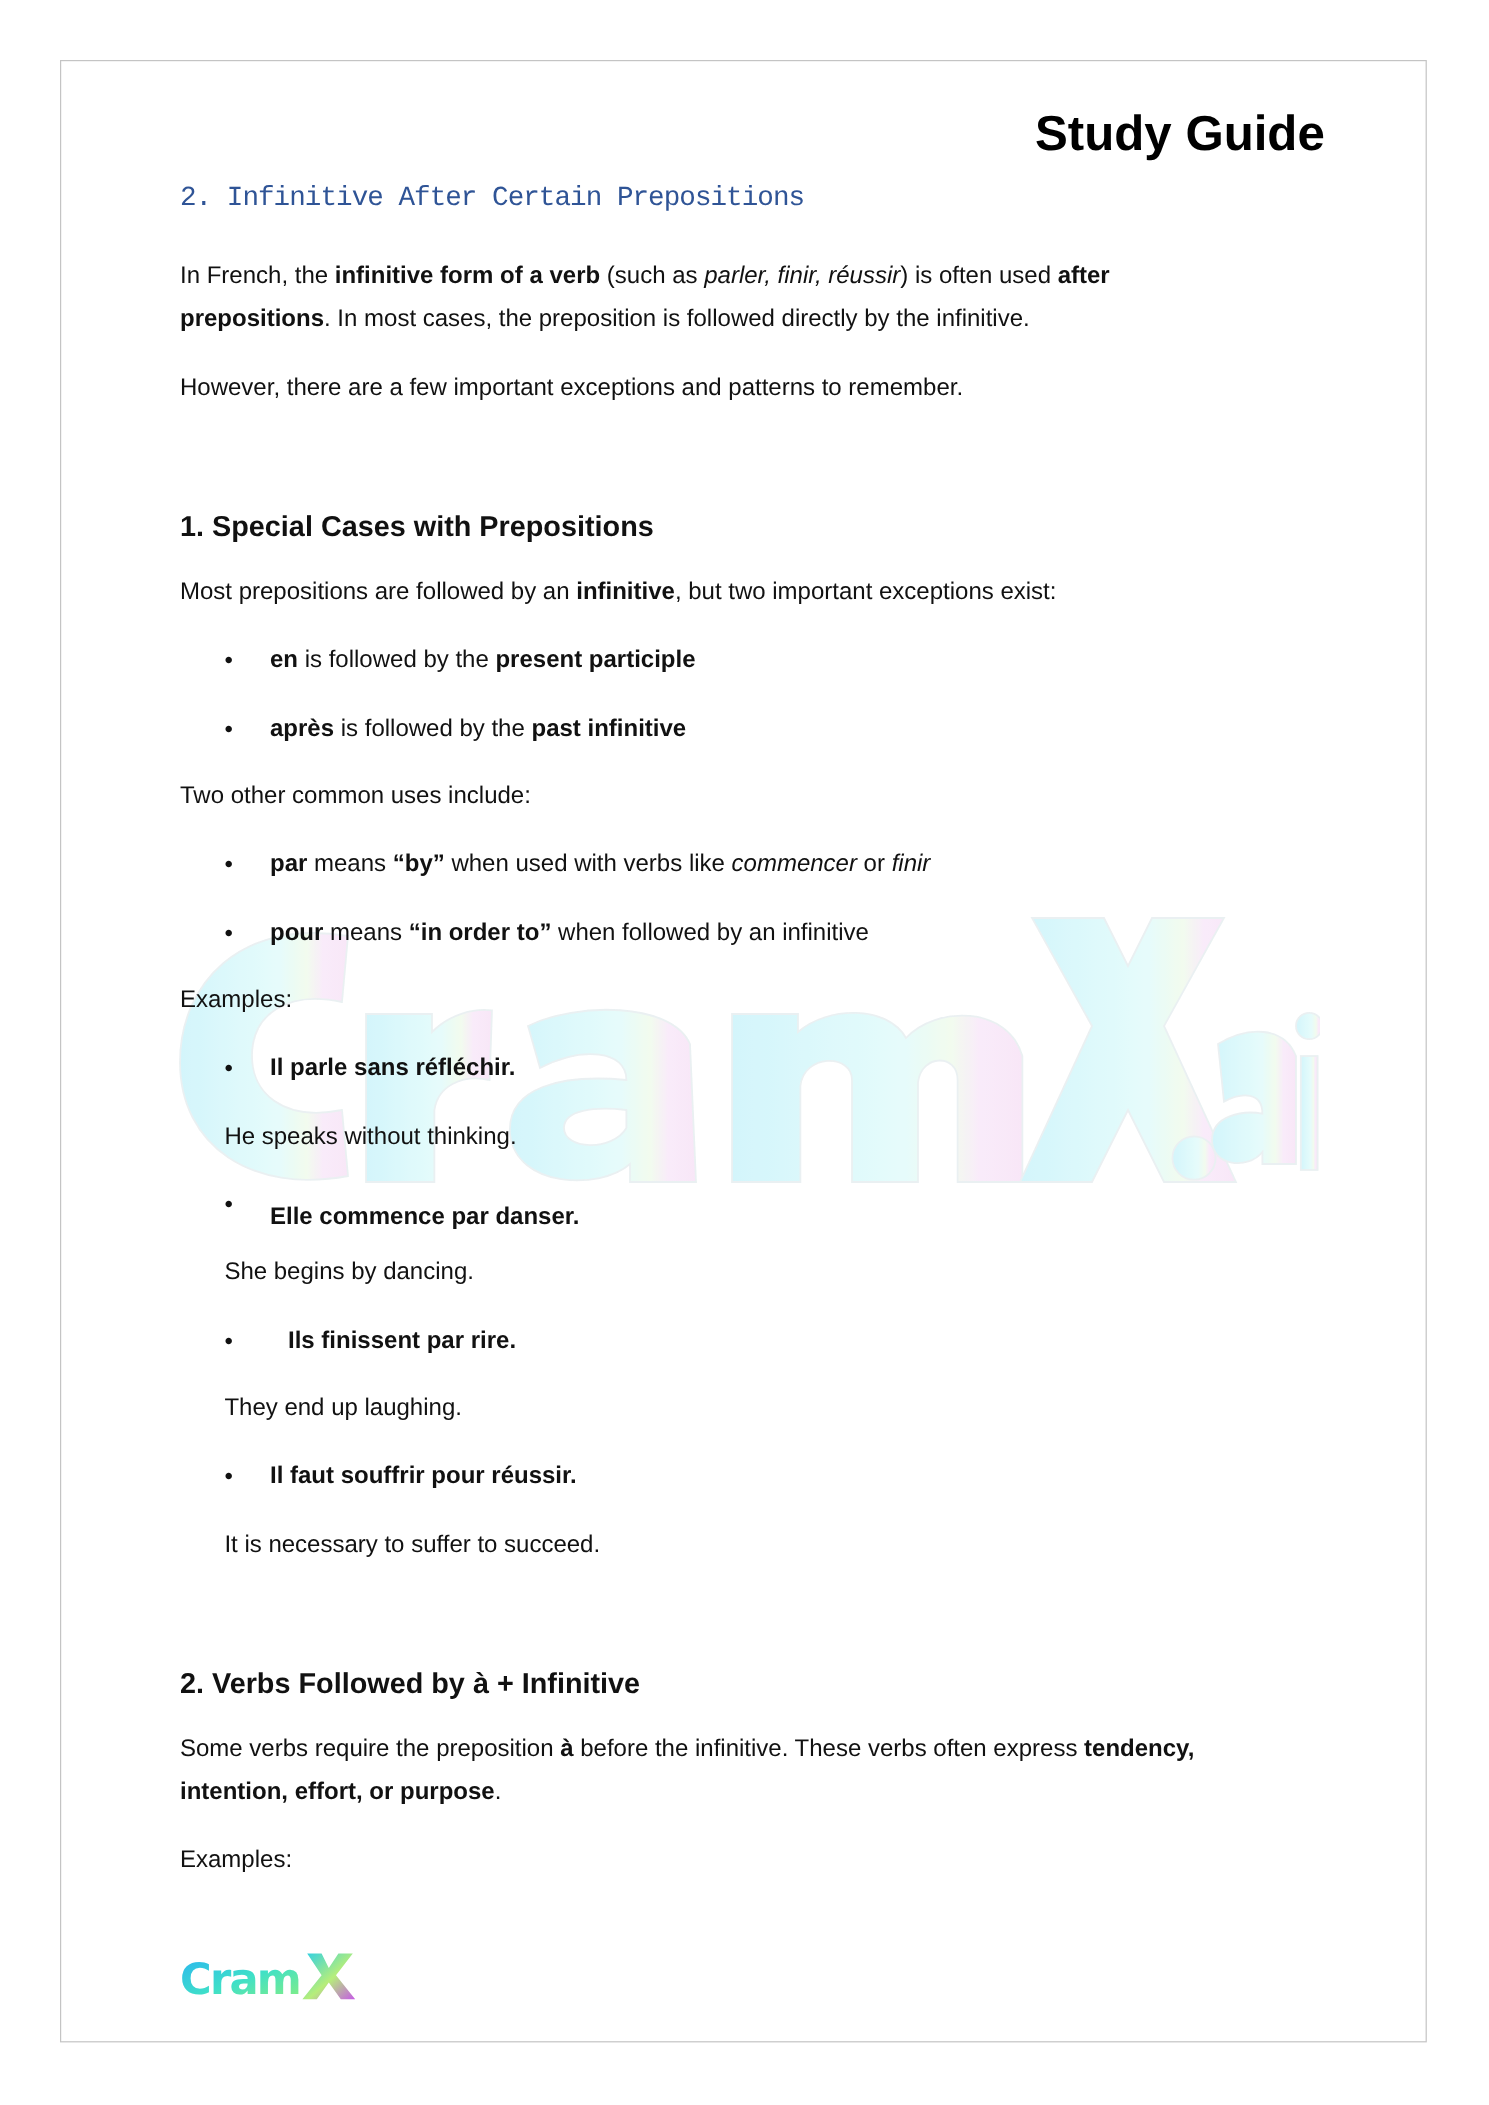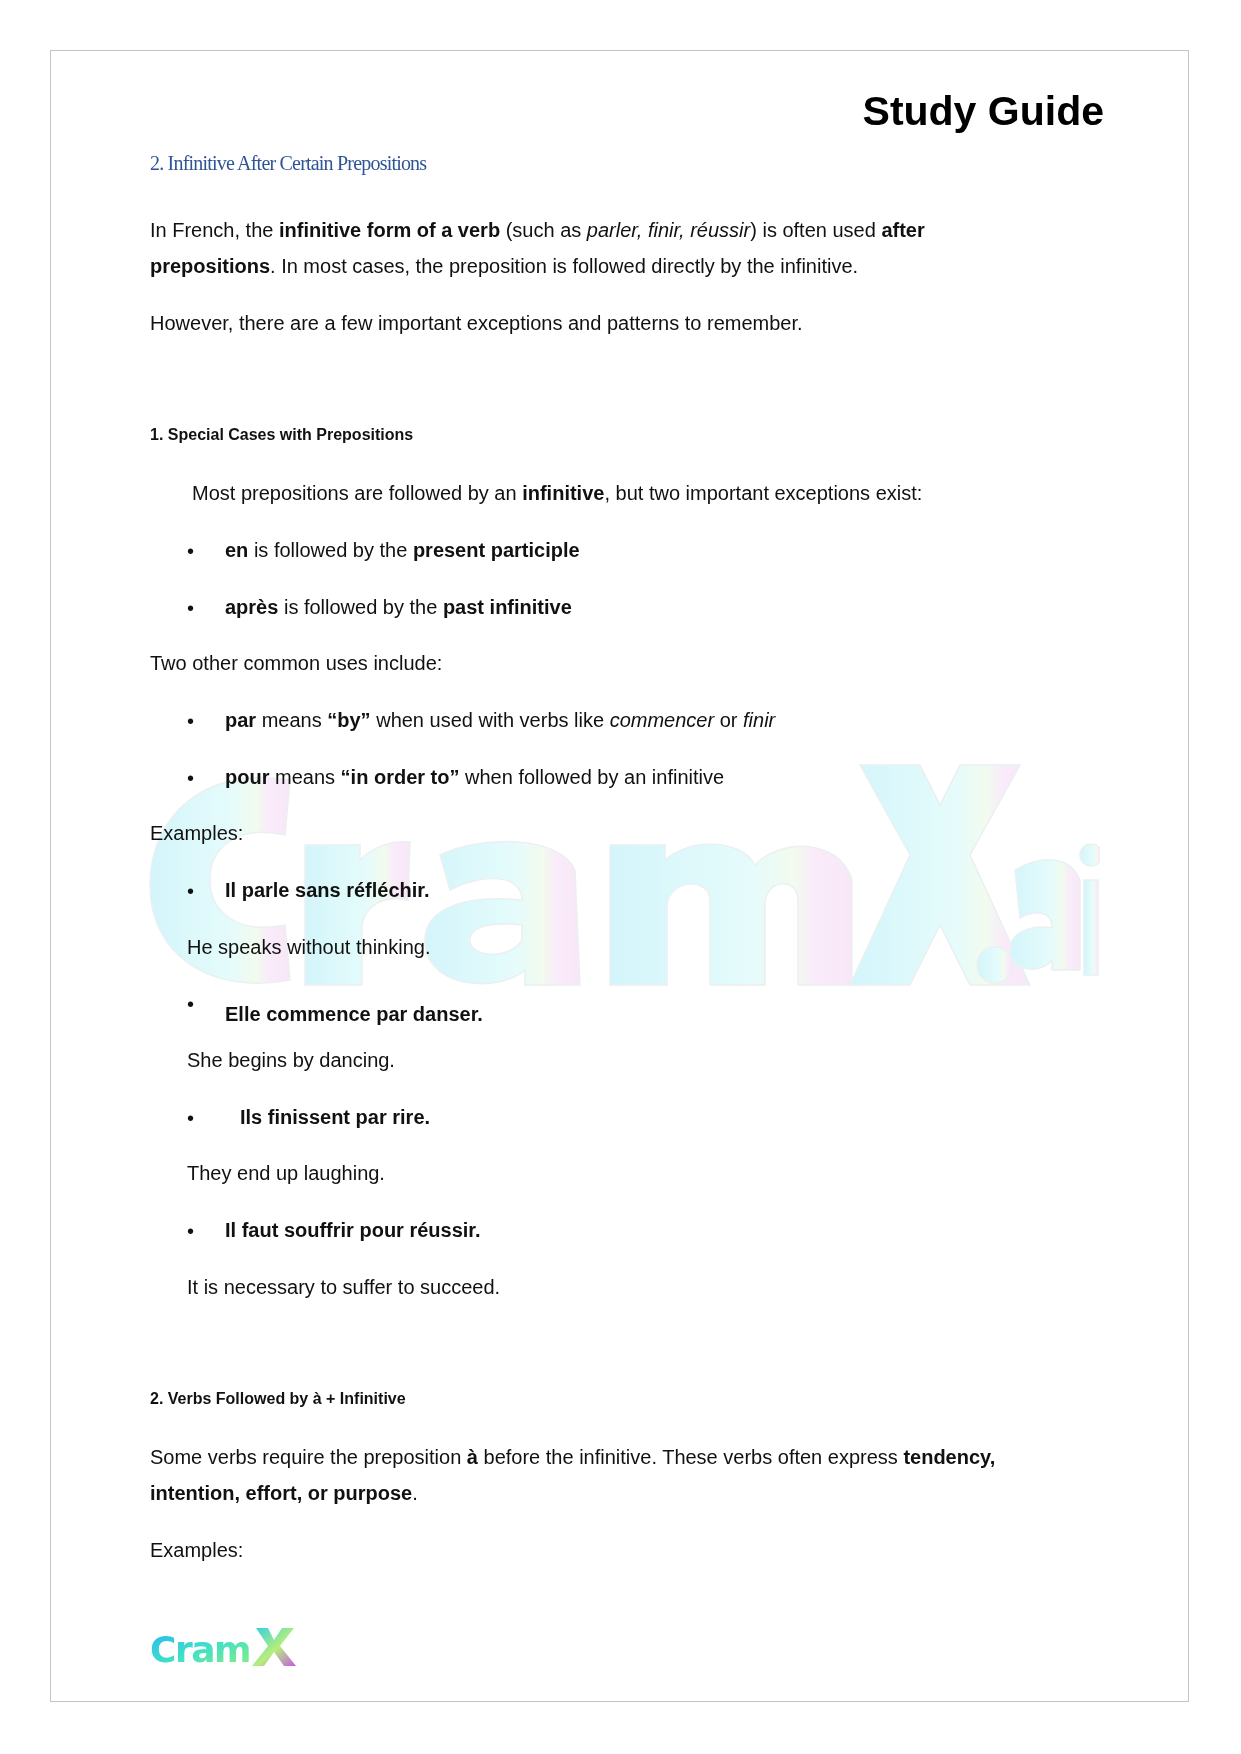--- a/index.html
+++ b/index.html
@@ -2,26 +2,26 @@
 <html><head>
 <meta charset="utf-8">
 <style>
   html, body { margin: 0; padding: 0; background: #ffffff; }
   body { width: 1241px; height: 1754px; position: relative; overflow: hidden;
          font-family: "Liberation Sans", sans-serif; color: #111111; }
   .page-frame { position: absolute; left: 50px; top: 50px; width: 1139px; height: 1652px;
                 border: 1.5px solid #c4c4c4; box-sizing: border-box; background: #fff; }
   .abs { position: absolute; white-space: nowrap; }
   .doc-label { right: 137px; top: 88px; font-size: 41px; font-weight: bold; color: #000; }
-  .section-title { left: 150px; top: 152px; font-size: 20px; color: #2f5496;
-                   font-family: Liberation Serif, serif; letter-spacing: -0.8px; }
+  .section-title { left: 150px; top: 152px; font-size: 23px; color: #2f5496;
+                   font-family: Liberation Mono, monospace; letter-spacing: -0.8px; }
   .para { font-size: 20px; line-height: 20px; color: #111; }
   .para b { font-weight: bold; }
   .para i { font-style: italic; }
-  .h2 { font-size: 16px; font-weight: bold; color: #111; }
+  .h2 { font-size: 24px; font-weight: bold; color: #111; }
   .bullet-dot { font-size: 20px; color: #111; }
   .watermark { position: absolute; left: 140px; top: 760px; width: 960px; height: 235px;
                pointer-events: none; z-index: 0; opacity: 0.9; }
   .content { position: relative; z-index: 1; }
   .logo { position: absolute; left: 150px; top: 1622px; width: 150px; height: 48px; }
 </style>
 </head>
 <body>
 
 <div class="page-frame"></div>
@@ -63,21 +63,21 @@
   <div class="abs para" style="left:150px; top:220px;">
     <span>In French, the </span><b>infinitive form of a verb</b><span> (such as </span><i>parler, finir, réussir</i><span>) is often used </span><b>after</b>
   </div>
   <div class="abs para" style="left:150px; top:256px;">
     <b>prepositions</b><span>. In most cases, the preposition is followed directly by the infinitive.</span>
   </div>
   <div class="abs para" style="left:150px; top:313px;">However, there are a few important exceptions and patterns to remember.</div>
 
   <div class="abs h2" style="left:150px; top:426px;">1. Special Cases with Prepositions</div>
 
-  <div class="abs para" style="left:150px; top:483px;margin-left:42px;">
+  <div class="abs para" style="left:150px; top:483px;">
     <span>Most prepositions are followed by an </span><b>infinitive</b><span>, but two important exceptions exist:</span>
   </div>
 
   <span class="abs bullet-dot" style="left:187px; top:540px;">•</span>
   <div class="abs para" style="left:225px; top:540px;">
     <b>en</b><span> is followed by the </span><b>present participle</b>
   </div>
 
   <span class="abs bullet-dot" style="left:187px; top:597px;">•</span>
   <div class="abs para" style="left:225px; top:597px;">

